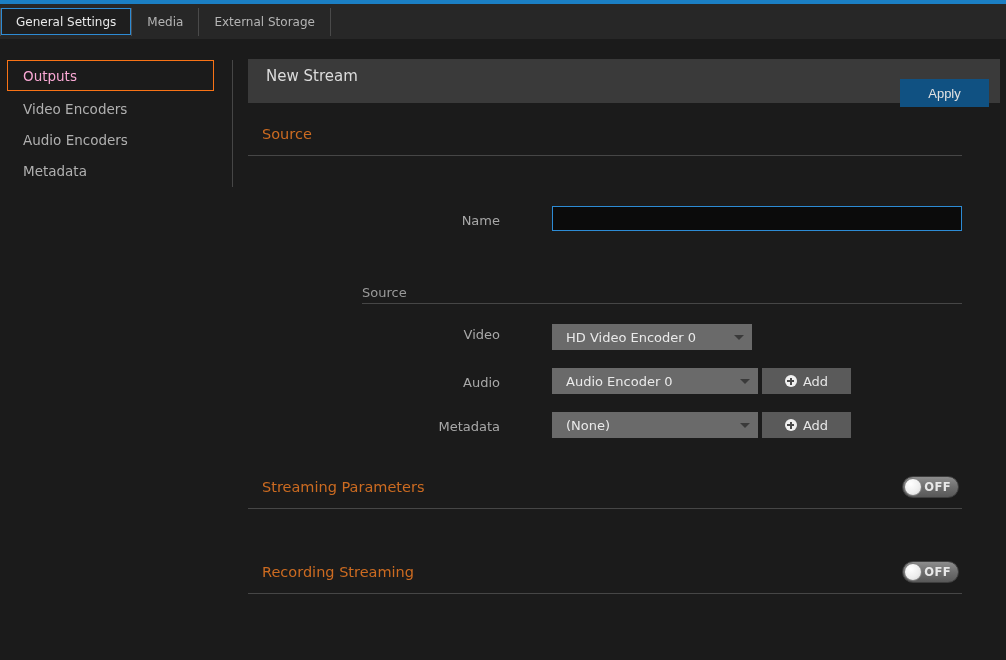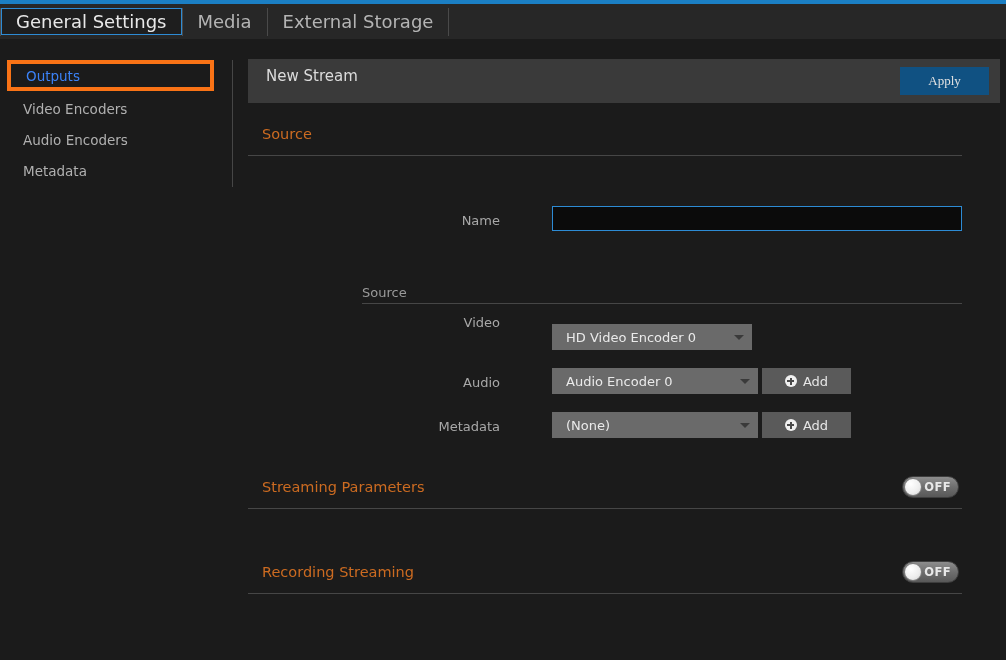--- a/index.html
+++ b/index.html
@@ -40,21 +40,21 @@
     height: 28px;
     background: #4a4a4a;
     flex: 0 0 auto;
   }
   .tab {
     height: 27px;
     display: flex;
     align-items: center;
     justify-content: center;
     padding: 0 14px;
-    font-size: 18px;
+    font-size: 12px;
     color: #b4b4b4;
     box-sizing: border-box;
     border: 1px solid transparent;
     white-space: nowrap;
     flex: 0 0 auto;
   }
   .tab.active {
     border: 1px solid #2d8bd4;
     color: #e8e8e8;
     background: #1e1e1e;
@@ -87,22 +87,22 @@
     height: 31px;
     display: flex;
     align-items: center;
     padding-left: 15px;
     box-sizing: border-box;
     font-size: 13.5px;
     color: #b0b0b0;
     border: 1px solid transparent;
   }
   .side-item.active {
-    border: 4px solid #f97316;
-    color: #3b82f6;
+    border: 1px solid #f97316;
+    color: #f9a8d4;
   }
 
   
   .content {
     position: absolute;
     left: 248px; top: 0;
     width: 752px; height: 621px;
   }
 
   
@@ -116,30 +116,30 @@
     position: absolute;
     left: 18px; top: 0;
     height: 34px;
     display: flex;
     align-items: center;
     font-size: 15px;
     color: #dcdcdc;
   }
   .apply-btn {
     position: absolute;
-    right: 11px; top: 8px;
+    right: 11px; top: 20px;
     width: 89px; height: 28px;
     background: #105182;
     color: #e2e2e2;
     font-size: 13px;
     display: flex;
     align-items: center;
     justify-content: center;
     border: none;
-    font-family: Liberation Serif, serif;
+    font-family: Liberation Sans, sans-serif;
     cursor: pointer;
   }
 
   
   .section-head {
     position: absolute;
     font-size: 14.5px;
     color: #cc6b21;
   }
   .hrule {
@@ -296,21 +296,21 @@
 
     <div class="section-head" style="left:14px; top:87px;">Source</div>
     <div class="hrule" style="left:0px; top:116px; width:714px;"></div>
 
     <div class="fld-label" style="left:200px; top:174px; width:52px;">Name</div>
     <input class="text-input" style="left: 304px; top: 167px; width: 410px; height: 25px;" autofocus="" placeholder="">
 
     <div class="sub-label" style="left:114px; top:246px;">Source</div>
     <div class="hrule" style="left:114px; top:264px; width:600px;"></div>
 
-    <div class="fld-label" style="left:200px; top:276px; width:52px;">Video</div>
+    <div class="fld-label" style="left:200px; top:288px; width:52px;">Video</div>
     <div class="select" style="left:304px; top:285px; width:200px;gap:24px;">
       <span>HD Video Encoder 0</span>
       <span class="caret"></span>
     </div>
 
     <div class="fld-label" style="left:200px; top:336px; width:52px;text-align:right;">Audio</div>
     <div class="select" style="left:304px; top:329px; width:206px;">
       <span>Audio Encoder 0</span>
       <span class="caret"></span>
     </div>

